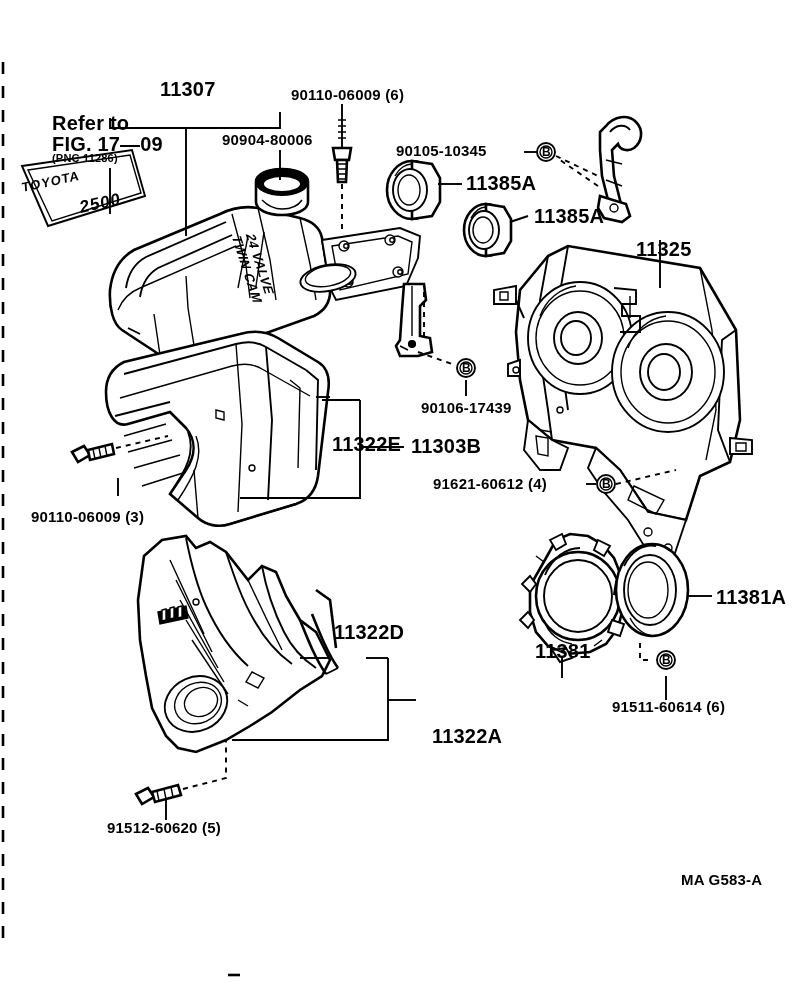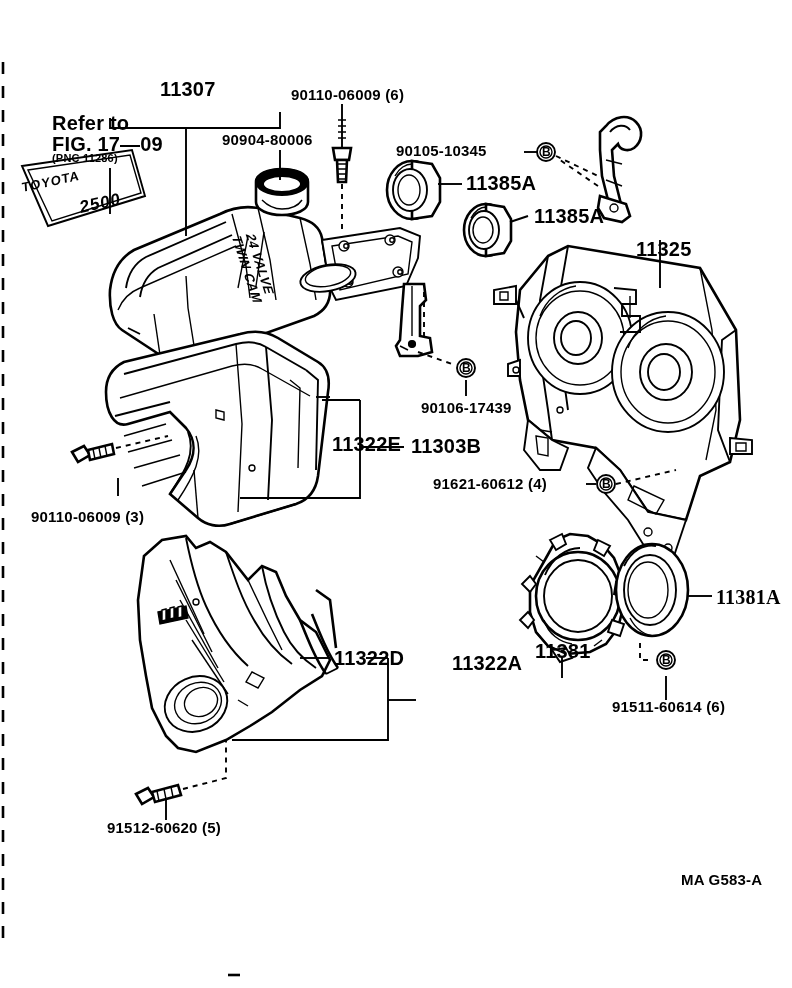--- a/index.html
+++ b/index.html
@@ -411,27 +411,27 @@
 <div class="lbl l17" style="left:332px;top:385px;margin-top:48px;">11322E</div>
 
 <div class="lbl l17" style="left:411px;top:435px;">11303B</div>
 
 <div class="lbl l15" style="left:421px;top:399px;">90106-17439</div>
 
 <div class="lbl l15" style="left:433px;top:475px;">91621-60612 (4)</div>
 
 <div class="lbl l15" style="left:31px;top:495px;margin-top:13px;">90110-06009 (3)</div>
 
-<div class="lbl l17" style="left:334px;top:647px;text-align:center;">11322D</div>
-
-<div class="lbl l17" style="left:432px;top:652px;margin-left:20px;">11322A</div>
+<div class="lbl l17" style="left:334px;top:621px;text-align:center;">11322D</div>
+
+<div class="lbl l17" style="left:432px;top:725px;">11322A</div>
 
 <div class="lbl l17" style="left:535px;top:640px;">11381</div>
 
-<div class="lbl l17" style="left:716px;top:586px;font-family:Liberation Serif, serif;">11381A</div>
+<div class="lbl l17" style="left:716px;top:586px;">11381A</div>
 
 <div class="lbl l15" style="left:612px;top:698px;">91511-60614 (6)</div>
 
 <div class="lbl l15" style="left:107px;top:819px;text-align:right;">91512-60620 (5)</div>
 
 <div class="lbl l15" style="left:681px;top:871px;">MA G583-A</div>
 
 <div class="lbl" style="left:542px;top:145px;font-size:12px;">B</div>
 <div class="lbl" style="left:462px;top:361px;font-size:12px;">B</div>
 <div class="lbl" style="left:602px;top:477px;font-size:12px;">B</div>

